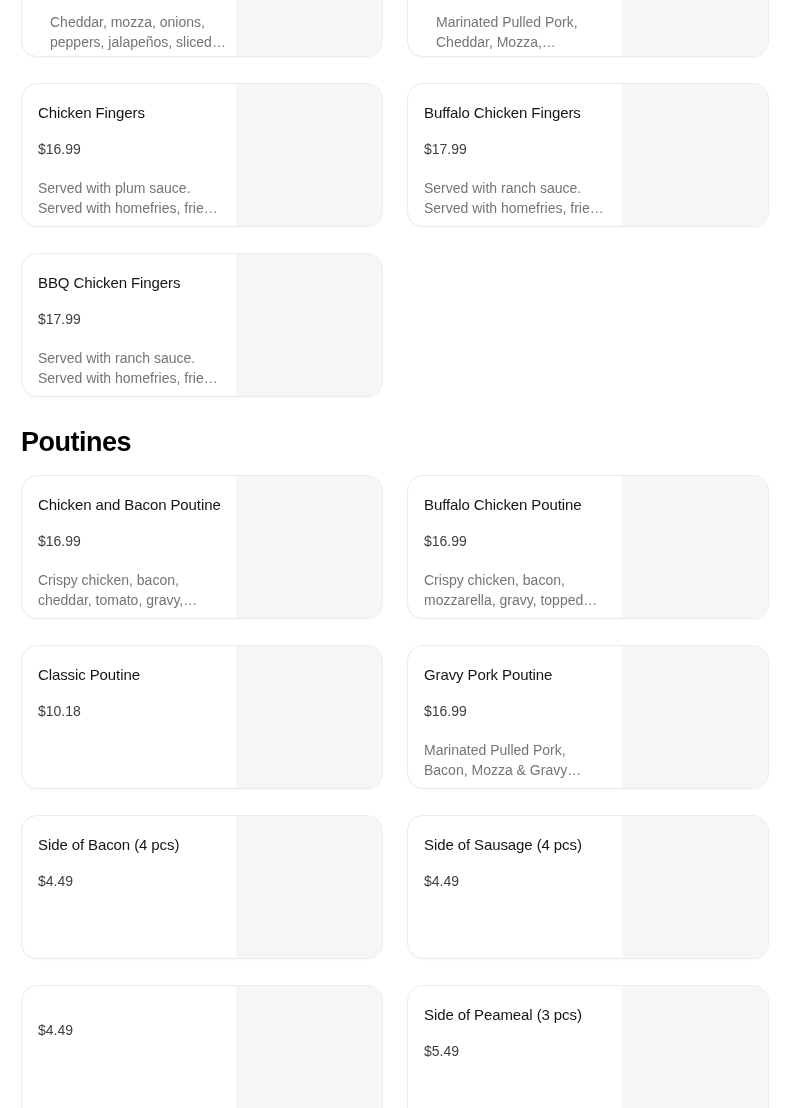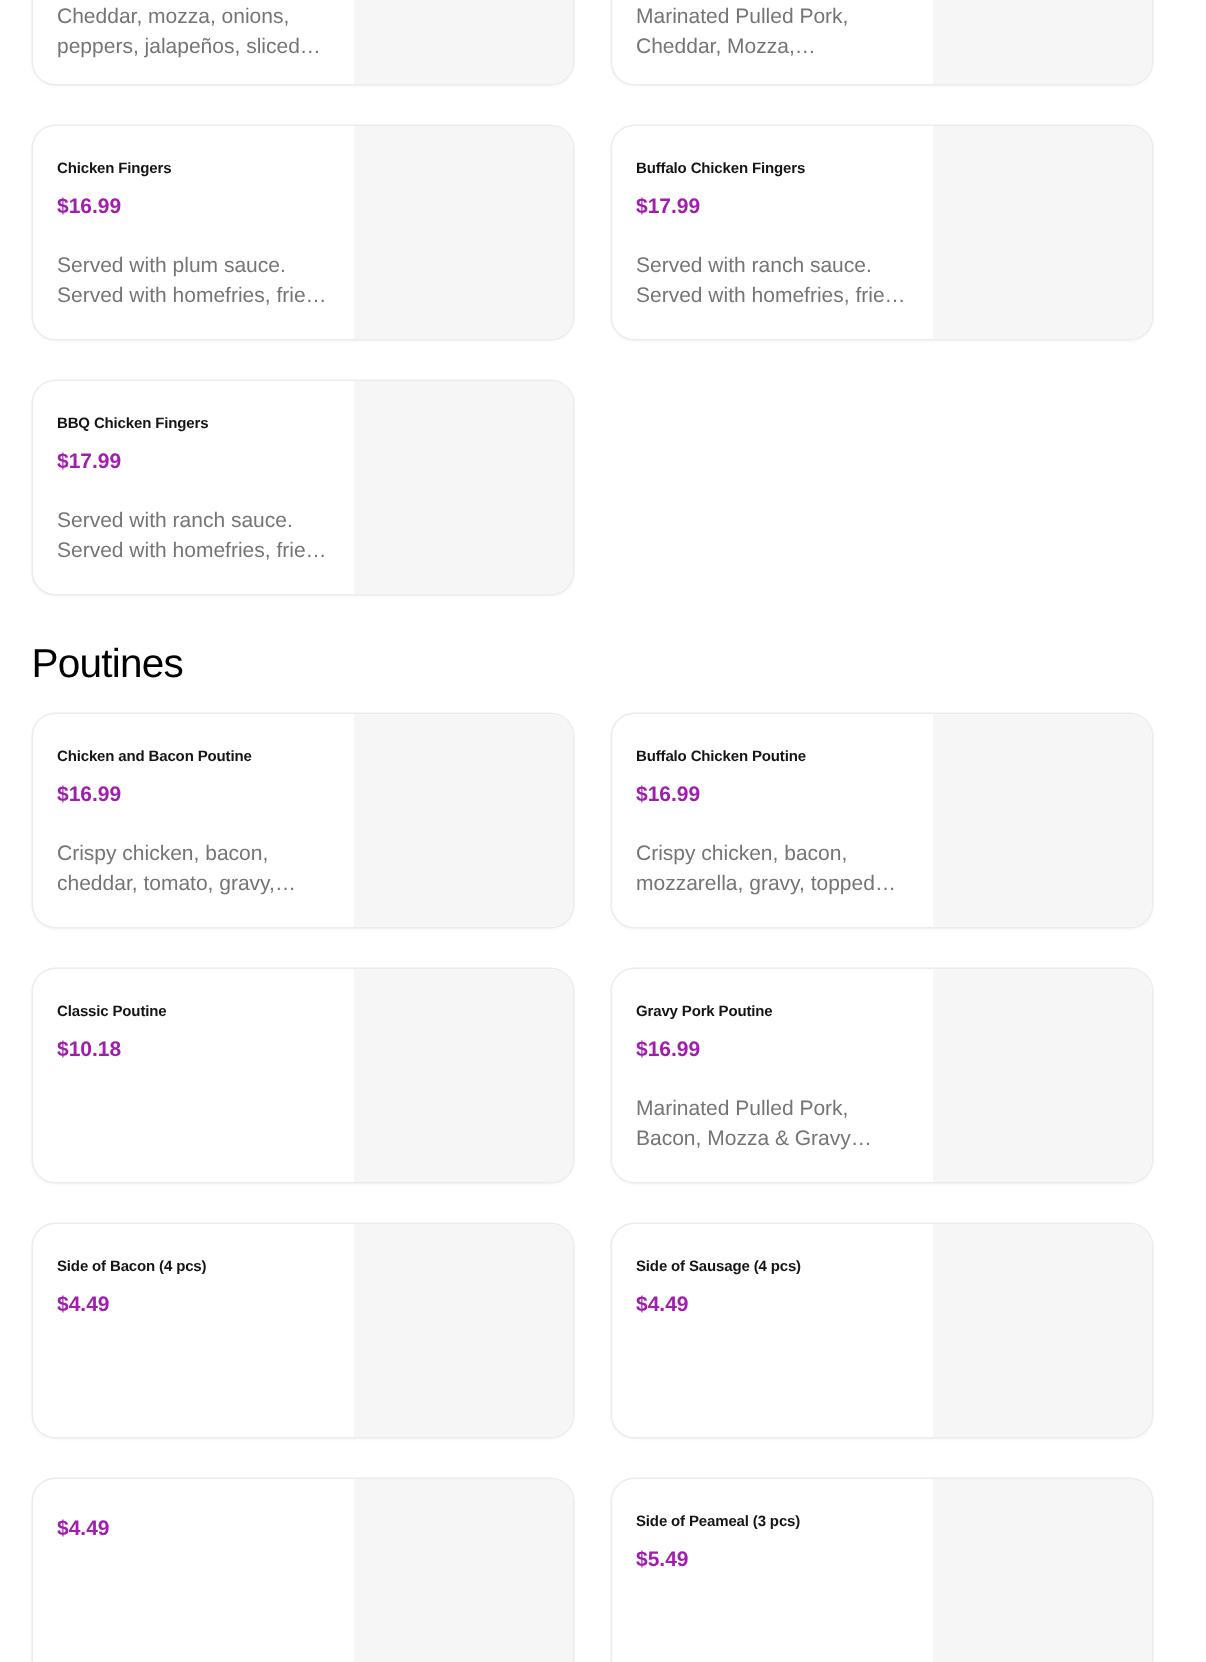--- a/index.html
+++ b/index.html
@@ -28,43 +28,42 @@
     position: absolute; left: 0; top: 0;
     width: 215px; height: 100%;
     padding: 18px 0 0 16px;
   }
   .card-img {
     position: absolute; right: 0; top: 0;
     width: 146px; height: 100%;
     background: #f6f6f6;
   }
   .title {
-    font-size: 10px; font-weight: bold;
+    font-size: 15px; font-weight: normal;
     line-height: 21px; letter-spacing: -0.1px;
     color: #151515;
     width: 198px;
   }
   .price {
-    margin-top: 4px;
+    margin-top: 16px;
     font-size: 14px; line-height: 20px;
-    color: #a21caf;
-    font-weight: bold;
+    color: #404040;
   }
   .desc {
     margin-top: 19px;
     width: 200px;
     font-size: 14px; line-height: 20px;
     color: #757575;
   }
   .desc .line { display: block; white-space: nowrap; overflow: hidden; }
   .desc--offset {
-    position: absolute; left: 16px; top: 86px; margin: 0;
+    position: absolute; left: 16px; top: 86px; margin: 12px;
   }
   .section-heading {
-    font-size: 27px; font-weight: normal;
+    font-size: 27px; font-weight: bold;
     letter-spacing: -0.5px; line-height: 34px;
     color: #000000;
     margin: 28px 0 16px 0;
   }
 </style>
 </head>
 <body>
 
 <div class="content">
 

